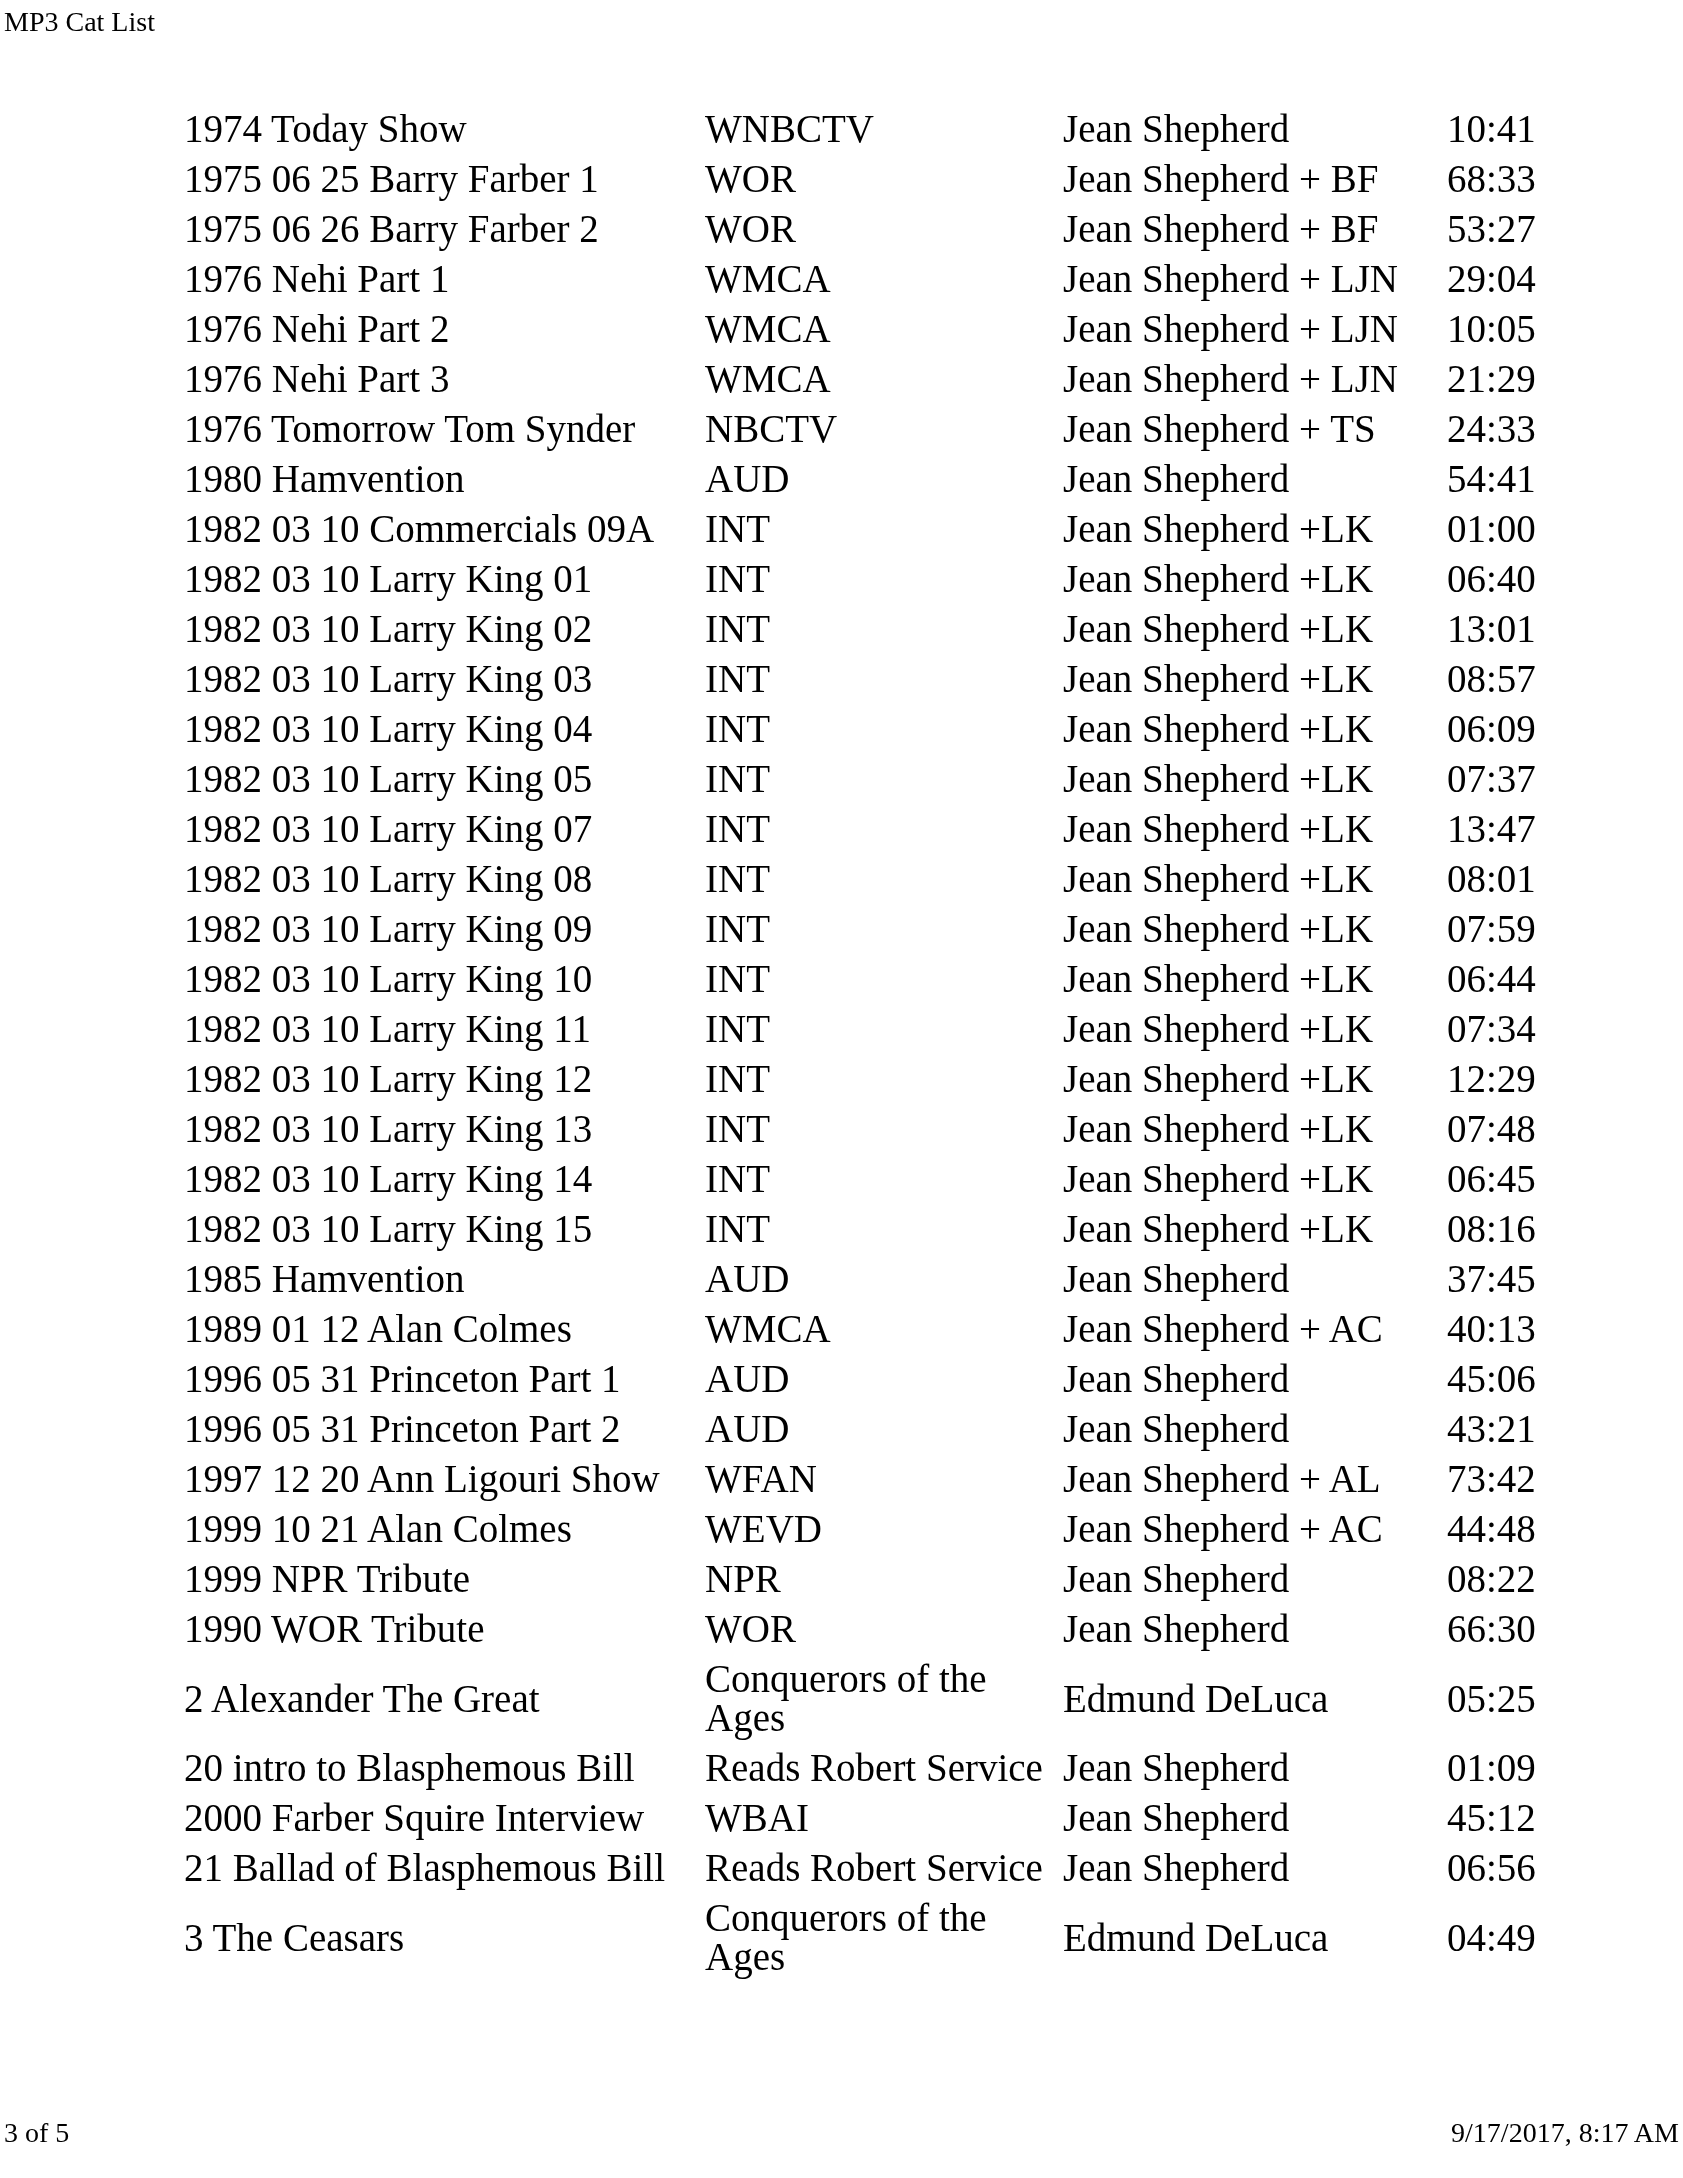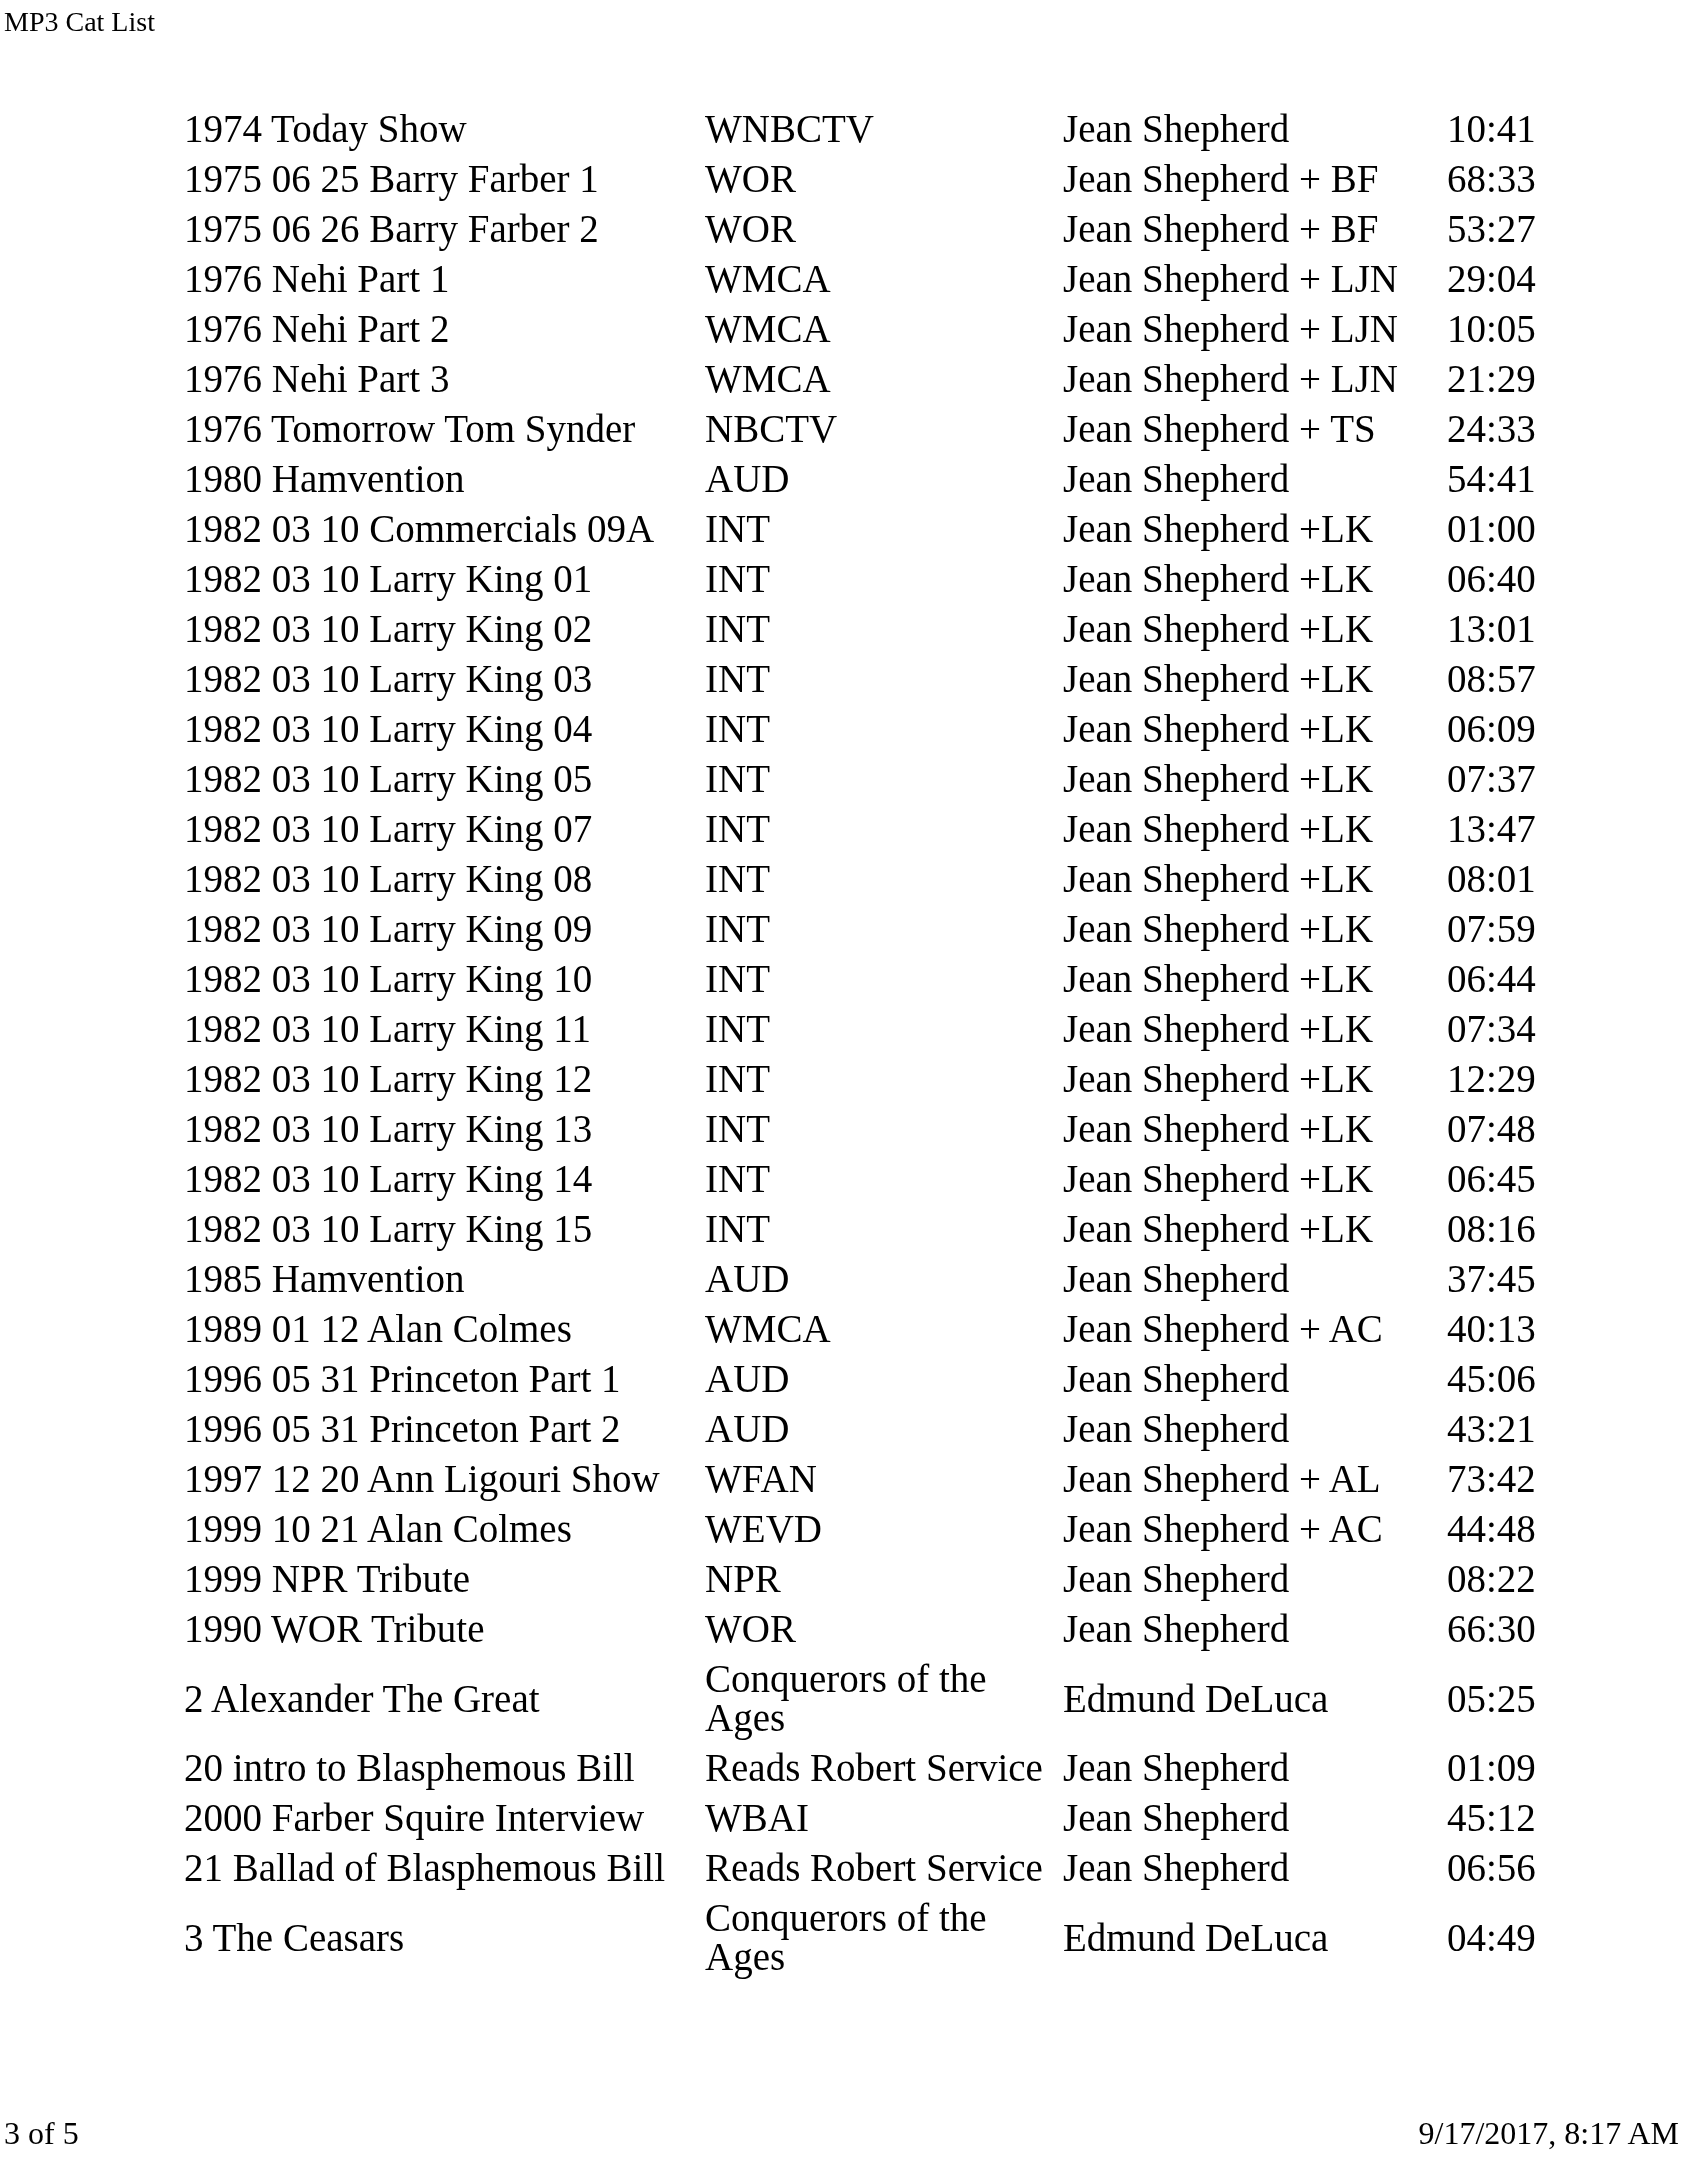--- a/index.html
+++ b/index.html
@@ -26,21 +26,21 @@
     white-space: nowrap;
   }
   .print-footer {
     position: absolute;
     top: 2117px;
     left: 4px;
     right: 4px;
     display: flex;
     justify-content: space-between;
     align-items: flex-end;
-    font-size: 32px;
+    font-size: 28px;
     line-height: 32px;
     white-space: nowrap;
   }
   table.catalog {
     position: absolute;
     top: 104px;
     left: 181px;
     width: 1352px;
     border-collapse: collapse;
     table-layout: fixed;

